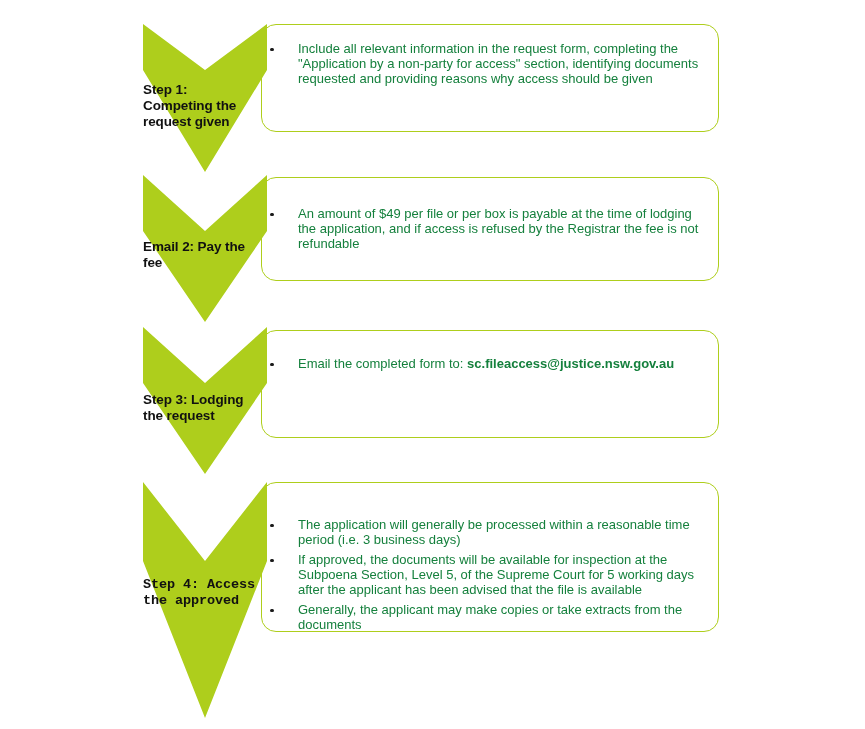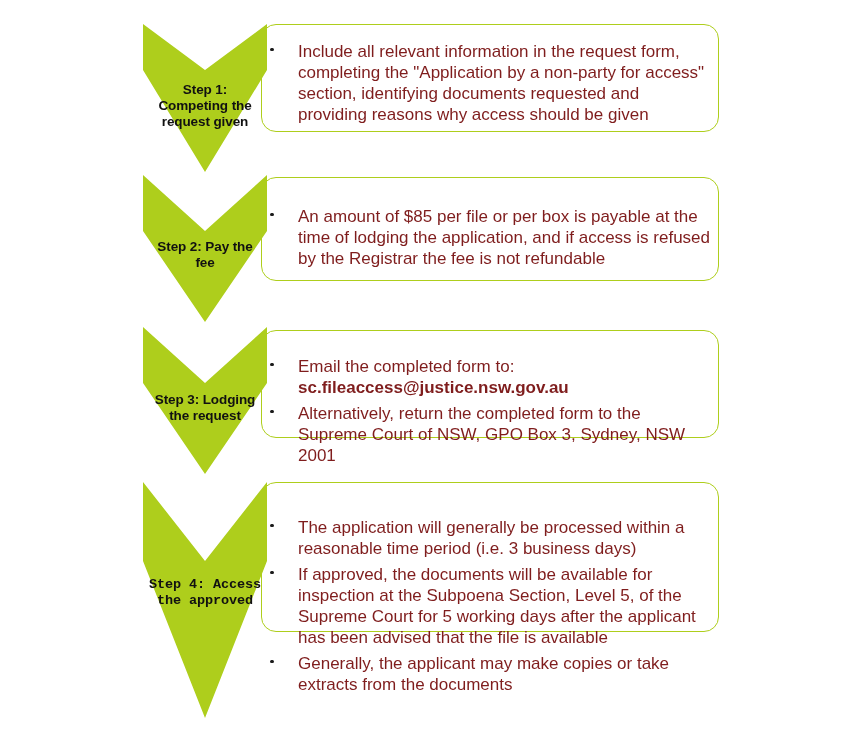--- a/index.html
+++ b/index.html
@@ -28,21 +28,21 @@
   }
   
   .chevron {
     position: absolute;
     background: #AECE1C;
     z-index: 2;
   }
   .chevron-label {
     position: absolute;
     z-index: 3;
-    text-align: center;
+    text-align: left;
     font-weight: bold;
     font-size: 13.5px;
     line-height: 16px;
     color: #111111;
     letter-spacing: -0.1px;
   }
   
   .card {
     position: absolute;
     background: #ffffff;
@@ -56,23 +56,23 @@
     z-index: 4;
   }
   ul.bullets {
     list-style: none;
     margin: 0;
     padding: 0;
   }
   ul.bullets > li {
     position: relative;
     padding-left: 30px;
-    font-size: 17px;
-    line-height: 21px;
-    color: #7f1d1d;
+    font-size: 13px;
+    line-height: 15px;
+    color: #15803d;
     margin-bottom: 5px;
   }
   ul.bullets > li:last-child {
     margin-bottom: 0;
   }
   ul.bullets > li .dot {
     position: absolute;
     left: 2px;
     top: 6.5px;
     width: 3.6px;
@@ -99,40 +99,39 @@
       <div class="card-body" style="left: 268px; top: 41px; width: 444px;">
         <ul class="bullets">
           <li><span class="dot"></span><span>Include all relevant information in the request form, completing the "Application by a non-party for access" section, identifying documents requested and providing reasons why access should be given</span></li>
         </ul>
       </div>
     </div>
     <div class="step">
       <div class="card" style="left: 261px; top: 177px; width: 458px; height: 104px; border-color: rgb(174, 206, 28);"></div>
       <div class="chevron" style="left: 143px; top: 175px; width: 124px; height: 147px; background: rgb(174, 206, 28); clip-path: polygon(0% 0%, 50% 38.095%, 100% 0%, 100% 38.095%, 50% 100%, 0% 38.095%);"></div>
       <div class="chevron-label" style="left: 143px; top: 239px; width: 124px;">
-        <div>Step 2: Pay the</div>
+        <div>Email 2: Pay the</div>
         <div>fee</div>
       </div>
       <div class="card-body" style="left: 268px; top: 206px; width: 444px;">
         <ul class="bullets">
-          <li><span class="dot"></span><span>An amount of $85 per file or per box is payable at the time of lodging the application, and if access is refused by the Registrar the fee is not refundable</span></li>
+          <li><span class="dot"></span><span>An amount of $49 per file or per box is payable at the time of lodging the application, and if access is refused by the Registrar the fee is not refundable</span></li>
         </ul>
       </div>
     </div>
     <div class="step">
       <div class="card" style="left: 261px; top: 330px; width: 458px; height: 108px; border-color: rgb(174, 206, 28);"></div>
       <div class="chevron" style="left: 143px; top: 327px; width: 124px; height: 147px; background: rgb(174, 206, 28); clip-path: polygon(0% 0%, 50% 38.095%, 100% 0%, 100% 38.095%, 50% 100%, 0% 38.095%);"></div>
       <div class="chevron-label" style="left: 143px; top: 392px; width: 124px;">
         <div>Step 3: Lodging</div>
         <div>the request</div>
       </div>
       <div class="card-body" style="left: 268px; top: 356px; width: 444px;">
         <ul class="bullets">
           <li><span class="dot"></span><span>Email the completed form to: </span><span class="bold">sc.fileaccess@justice.nsw.gov.au</span></li>
-          <li><span class="dot"></span><span>Alternatively, return the completed form to the Supreme Court of NSW, GPO Box 3, Sydney, NSW 2001</span></li>
         </ul>
       </div>
     </div>
     <div class="step">
       <div class="card" style="left: 261px; top: 482px; width: 458px; height: 150px; border-color: rgb(174, 206, 28);"></div>
       <div class="chevron" style="left: 143px; top: 482px; width: 124px; height: 236px; background: rgb(174, 206, 28); clip-path: polygon(0% 0%, 50% 33.475%, 100% 0%, 100% 33.475%, 50% 100%, 0% 33.475%);"></div>
       <div class="chevron-label" style="left: 143px; top: 577px; width: 124px; font-family: Liberation Mono, monospace;">
         <div>Step 4: Access</div>
         <div>the approved</div>
       </div>

